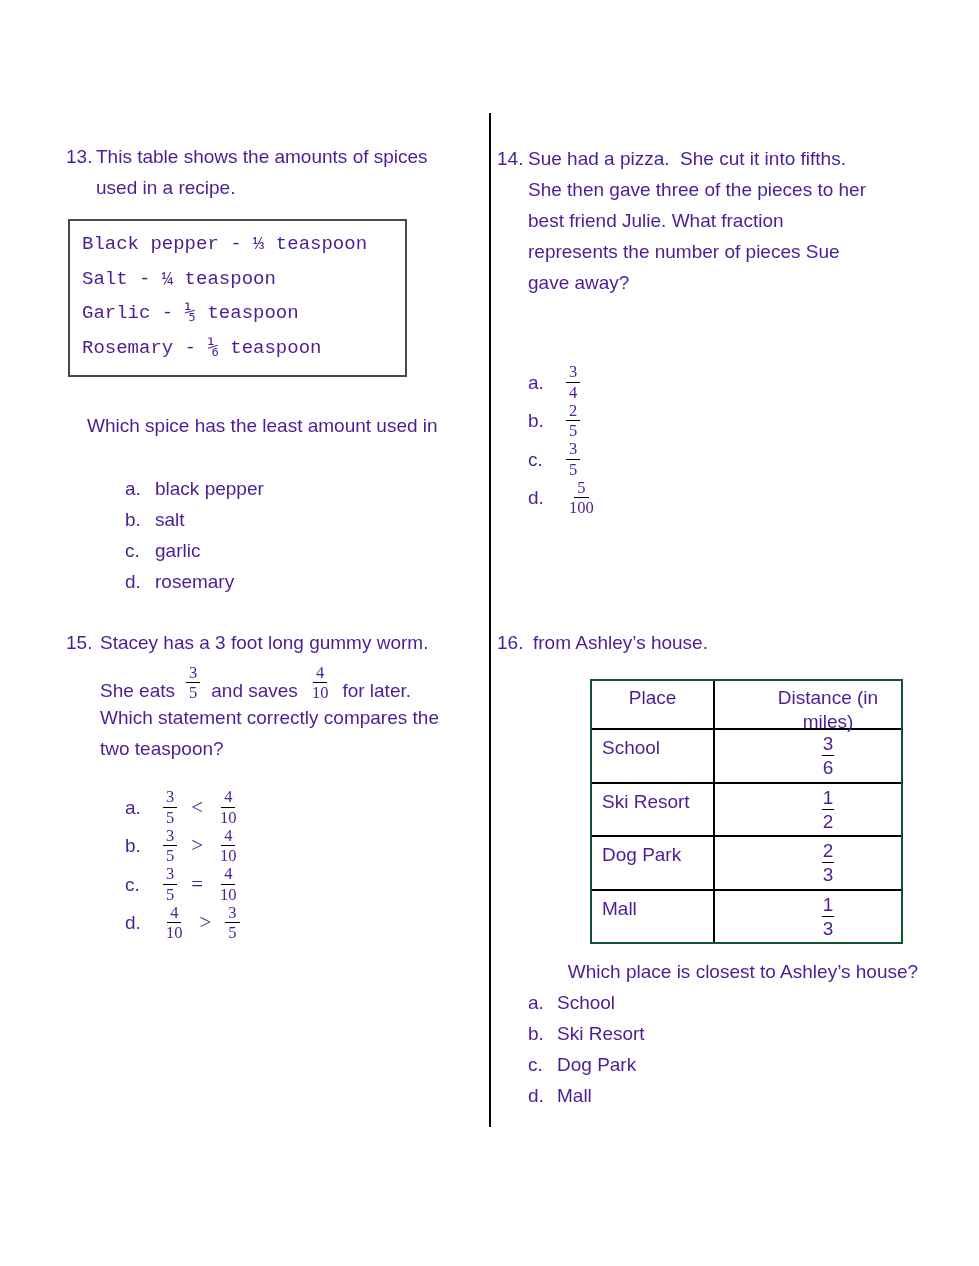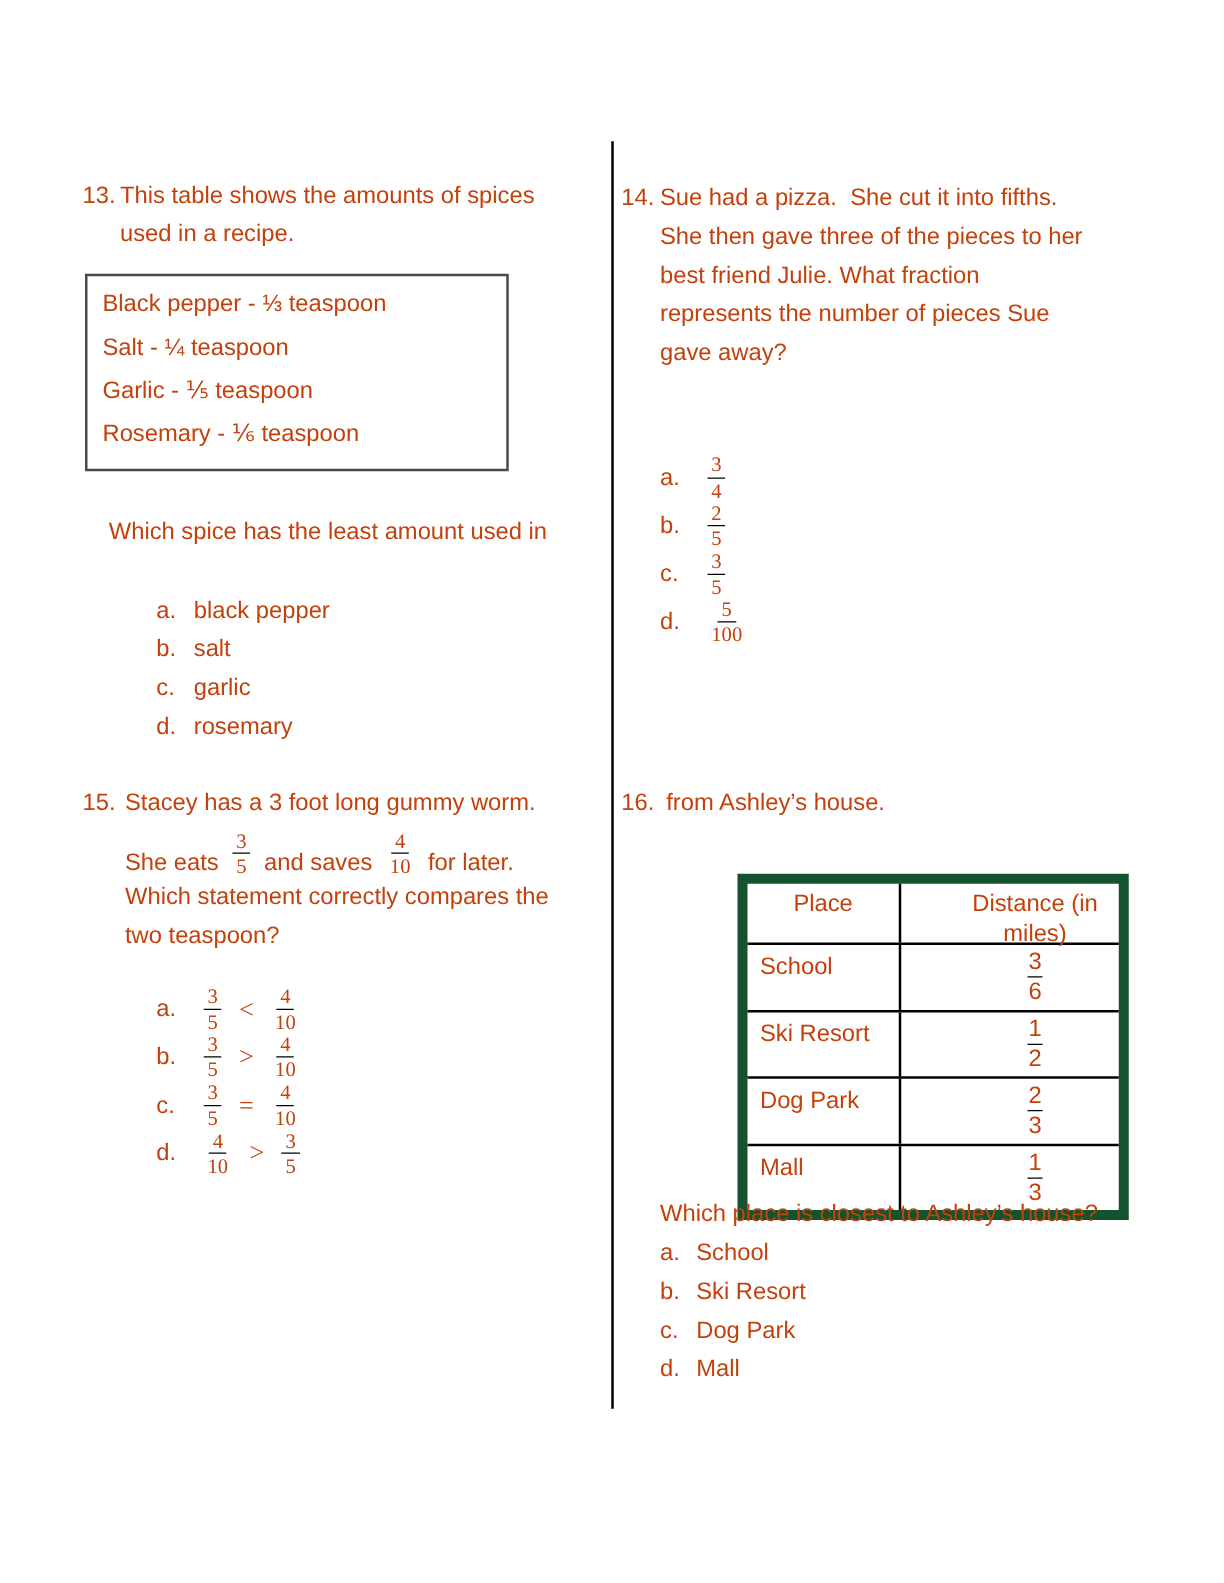--- a/index.html
+++ b/index.html
@@ -1,21 +1,21 @@
 <!DOCTYPE html>
 <html><head>
 <meta charset="utf-8">
 <style>
   * { margin:0; padding:0; box-sizing:border-box; }
   html,body { background:#ffffff; }
   .page {
     position:relative;
     width:979px; height:1266px;
     background:#ffffff;
-    color:#c2410c;
+    color:#4c1d95;
     font-family:"Liberation Sans","DejaVu Sans",sans-serif;
     font-size:19px;
     overflow:hidden;
   }
   .divider {
     position:absolute;
     left:489px; top:113px;
     width:2px; height:1014px;
     background:#000000;
   }
@@ -27,20 +27,21 @@
   .ind34 { padding-left:34px; }
   .ind36 { padding-left:36px; }
 
   
   #q13 { left:66px; top:141px; width:432px; height:490px; }
   .spice-box {
     position:absolute; left:2px; top:78px;
     width:339px; height:158px;
     border:2px solid #4a4a4a;
     padding:6px 0 0 12px;
+    font-family:Liberation Mono, monospace;
   }
   .spice-box .line { line-height:34.5px; }
   .prompt13 { position:absolute; left:21px; top:269px; width:400px; }
 
   
   .opts { position:absolute; }
   .opt-row { display:flex; align-items:center; line-height:31px; }
   .opt-label { flex:none; white-space:pre-wrap; }
   .w30 .opt-label { width:30px; }
   .w29 .opt-label { width:29px; }
@@ -73,38 +74,38 @@
     display:flex; align-items:flex-end; height:44px;
     column-gap:11px;
   }
   .inline-line .txt { white-space:pre-wrap; }
   #q15 .opts { left:59px; top:161px; }
   #q15 .frac-row { column-gap:14px; }
 
   
   #q16 { left:497px; top:627px; width:470px; height:490px; }
   .dist-table {
-    position:absolute; left:93px; top:72px;
+    position:absolute; left:93px; top:52px;
     width:313px;
-    border:8px solid #14532d;
+    border:2px solid #14532d;
   }
   .t-row { display:flex; }
   .t-row + .t-row { border-top:2px solid #000; }
   .t-head { height:47px; }
   .t-data { height:53.5px; }
   .t-c1 { width:123px; border-right:2px solid #000; flex:none; }
   .t-c2 { flex:1;padding-left:40px; }
   .t-head .t-c1 { text-align:center; padding-top:5px; line-height:24px; }
   .t-head .t-c2 { text-align:center; padding-top:5px; line-height:24px; }
   .t-data .t-c1 { padding:5px 0 0 10px; line-height:26px; }
   .t-data .t-c2 { display:flex; align-items:center; justify-content:center; }
   .tfrac { display:inline-block; text-align:center; font-size:19px; line-height:1.12; }
   .tfrac .num { display:inline-block; border-bottom:1.6px solid #000; padding:0 1px 0.5px; }
   .tfrac .den { display:block; padding-top:1px; }
-  .prompt16 { position:absolute; left:31px; top:329px; width:430px; }
+  .prompt16 { position:absolute; left:31px; top:329px; width:430px;text-align:center; }
 </style>
 </head>
 <body>
 
 <div class="page">
   <div class="divider"></div>
 
   <section class="q" id="q13">
     <span class="qnum">13.</span>
     <div class="ind30">

